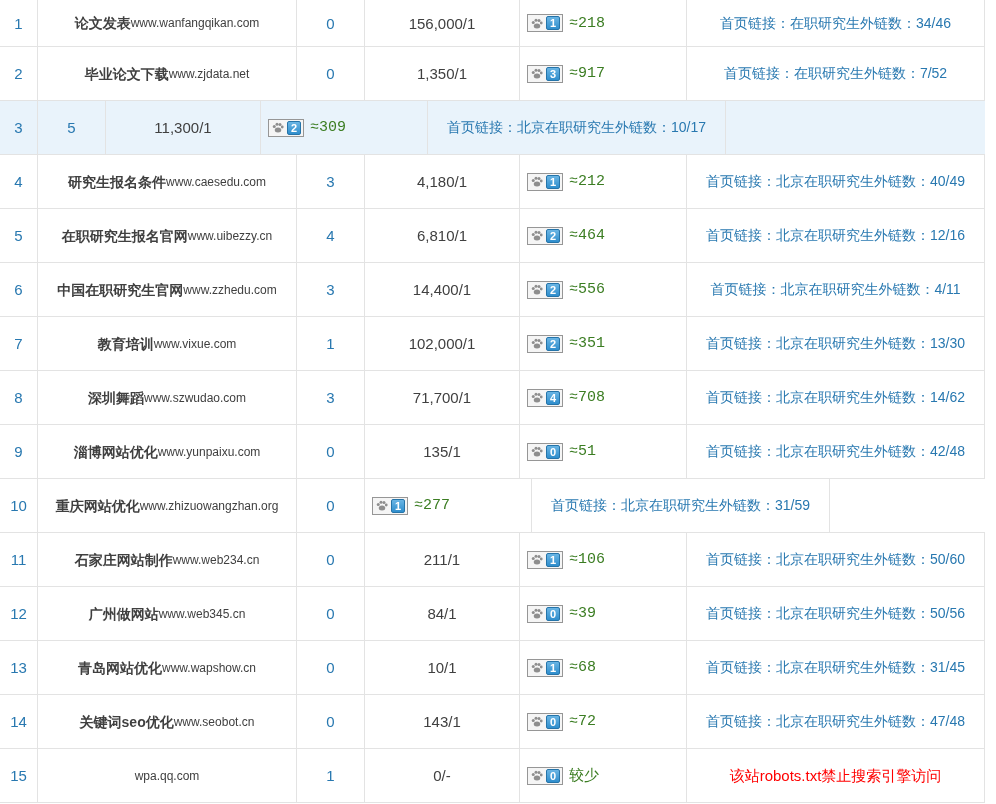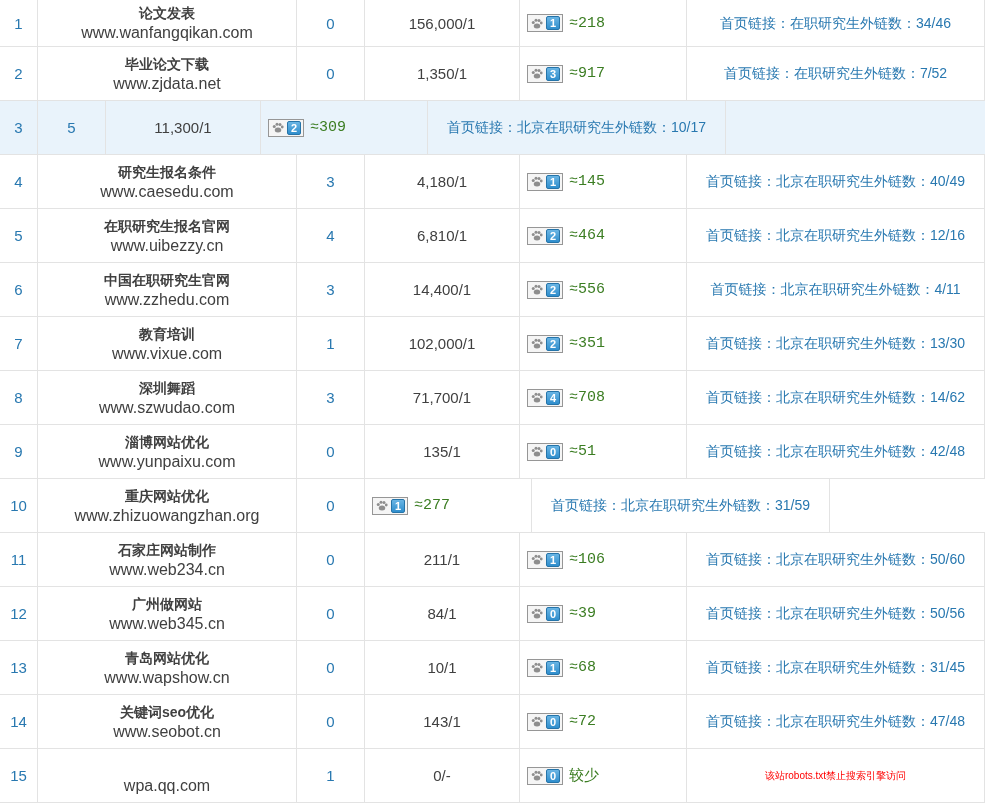--- a/index.html
+++ b/index.html
@@ -8,34 +8,34 @@
   }
   *{margin:0;padding:0;box-sizing:border-box;}
   body{background:#fff;font-family:"Liberation Sans","DejaVu Sans",sans-serif;}
   .page{width:996px;height:804px;background:#fff;overflow:hidden;}
   .table{width:985px;}
   .row{display:flex;height:54px;border-bottom:1px solid var(--border);background:#fff;}
   .row.first{height:47px;}
   .row.selected{background:var(--hl);}
   .cell{border-right:1px solid var(--border);display:flex;align-items:center;justify-content:center;}
   .c-index{width:38px;color:var(--blue);font-size:15px;}
-  .c-site{width:259px;flex-direction:column;}
+  .c-site{width:259px;}
   .site-name{font-weight:bold;color:var(--dark);font-size:14px;line-height:20px;min-height:20px;text-decoration:none;cursor:pointer;}
-  .site-url{color:var(--dark);font-size:16px;line-height:20px;text-decoration:none;cursor:pointer;}
+  .site-url{color:var(--dark);font-size:12px;line-height:20px;text-decoration:none;cursor:pointer;}
   .row.selected .site-name,.row.selected .site-url{color:var(--blue);text-decoration:underline;}
   .c-count{width:68px;color:var(--blue);font-size:15px;}
   .c-ratio{width:155px;color:var(--dark);font-size:15px;}
   .c-weight{width:167px;justify-content:flex-start;padding-left:7px;gap:6px;}
   .badge{display:inline-flex;align-items:center;border:1px solid #969696;background:#f5f5f5;height:18px;padding:0 2px 0 3px;gap:3px;cursor:pointer;}
   .paw{display:inline-flex;align-items:center;}
   .wnum{display:inline-flex;align-items:center;justify-content:center;width:14px;height:14px;background:linear-gradient(#6ab5e4,#2f8ecd);border:1px solid #2574a9;border-radius:2px;color:#fff;font-size:11px;font-weight:bold;}
   .traffic{color:var(--green);font-size:15px;font-family:Liberation Mono, monospace;}
   .c-info{width:298px;flex-direction:row;line-height:21px;font-size:14px;}
   .home,.back{color:var(--blue);}
-  .notice{color:var(--red);font-size:10px;}
+  .notice{color:var(--red);font-size:15px;}
 </style>
 </head>
 <body>
 
 <div class="page">
   <div class="table">
     <div id="tbody">
         <div class="row first">
     <div class="cell c-index">
       <span class="idx">1</span>
@@ -157,21 +157,21 @@
           <svg width="12" height="11" viewBox="0 0 24 22">
             <ellipse cx="12" cy="16" rx="6.5" ry="5" fill="#8e8e8e"></ellipse>
             <circle cx="4.5" cy="9" r="3" fill="#8e8e8e"></circle>
             <circle cx="10" cy="4.5" r="3" fill="#8e8e8e"></circle>
             <circle cx="16" cy="5" r="3" fill="#8e8e8e"></circle>
             <circle cx="20.5" cy="10" r="2.8" fill="#8e8e8e"></circle>
           </svg>
         </span>
         <span class="wnum">1</span>
       </span>
-      <span class="traffic">≈145</span>
+      <span class="traffic">≈212</span>
     </div>
     <div class="cell c-info">
       <div class="home">首页链接：北京在职研究生</div>
       <div class="back">外链数：40/49</div>
 
     </div>
   </div>
         <div class="row">
     <div class="cell c-index">
       <span class="idx">5</span>

